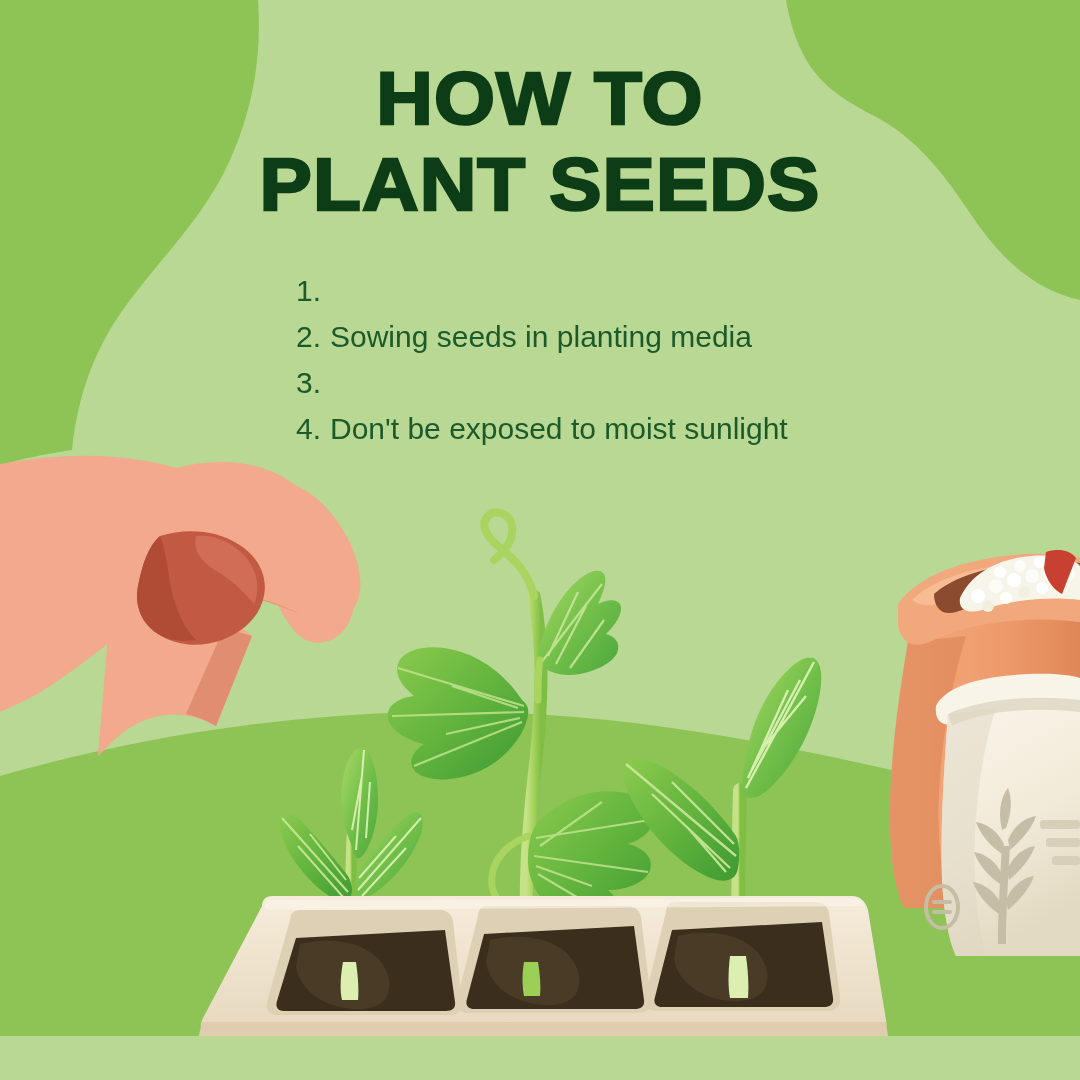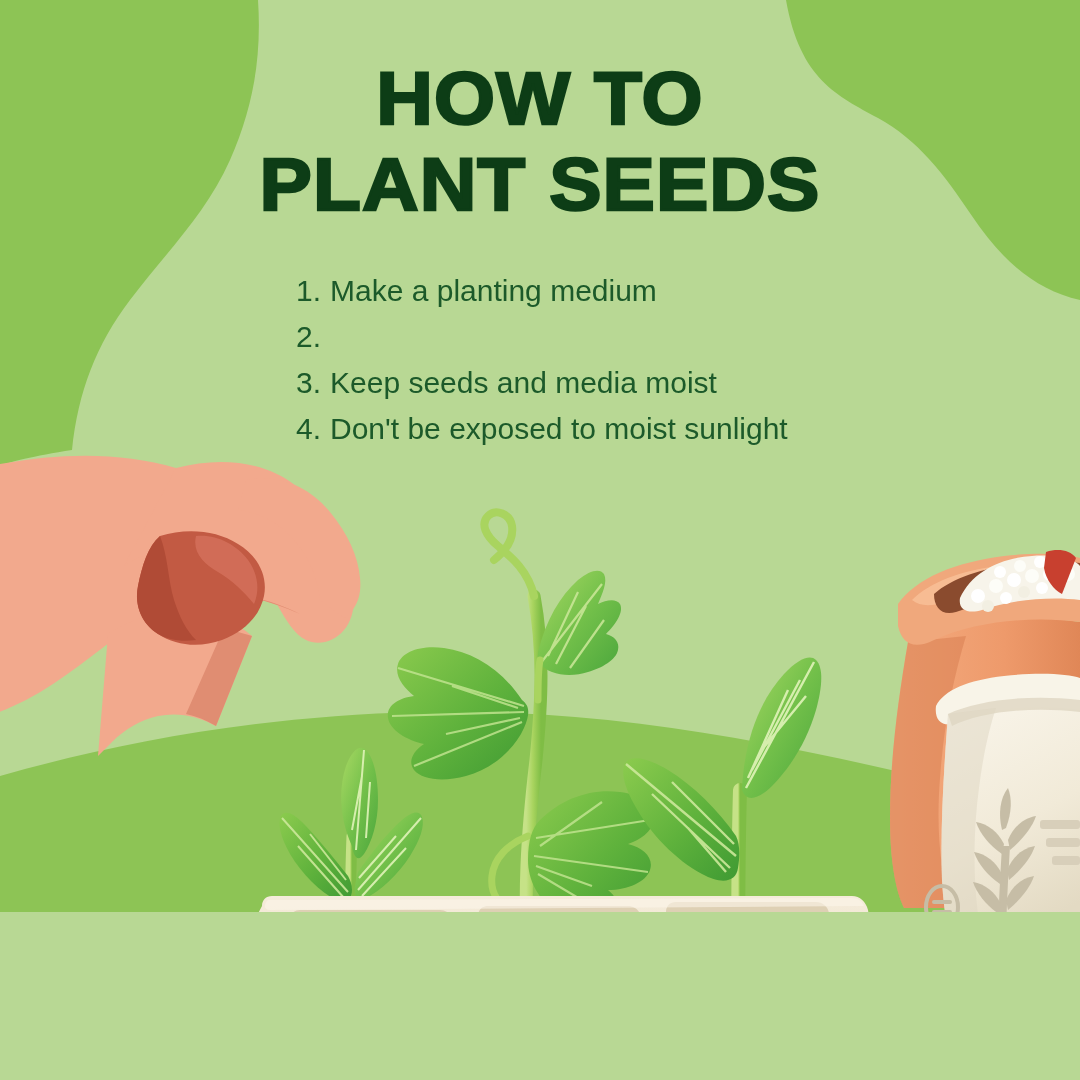--- a/index.html
+++ b/index.html
@@ -1,21 +1,21 @@
 <!DOCTYPE html>
 <html><head>
 <meta charset="utf-8">
 <style>
   html,body{margin:0;padding:0;}
   body{
     width:1080px;height:1080px;overflow:hidden;
     font-family:"Liberation Sans","DejaVu Sans",sans-serif;
     background:#b8d894;
   }
-  #poster{position:relative;width:1080px;height:912px;overflow:hidden;background:#b8d894;}
+  #poster{position:relative;width:1080px;height:1036px;overflow:hidden;background:#b8d894;}
   .layer{position:absolute;inset:0;}
   svg.layer{display:block;}
 
   
   #title-block{
     position:absolute;left:0;top:56px;width:1080px;
     text-align:center;z-index:40;pointer-events:none;
   }
   .title-line{
     display:block;
@@ -70,28 +70,27 @@
   </svg>
 
   <div id="title-block">
     <span class="title-line">HOW TO</span>
     <span class="title-line">PLANT SEEDS</span>
   </div>
 
   <ol id="steps-list">
     <li>
       <span class="step-num">1.</span>
-      <span class="step-text">Make a planting medium</span>
     </li>
     <li>
       <span class="step-num">2.</span>
+      <span class="step-text">Sowing seeds in planting media</span>
     </li>
     <li>
       <span class="step-num">3.</span>
-      <span class="step-text">Keep seeds and media moist</span>
     </li>
     <li>
       <span class="step-num">4.</span>
       <span class="step-text">Don't be exposed to moist sunlight</span>
     </li>
   </ol>
 
   <svg class="layer" viewBox="0 0 1080 1080" width="1080" height="1080" preserveAspectRatio="none" style="z-index:20;">
 
     <defs>

